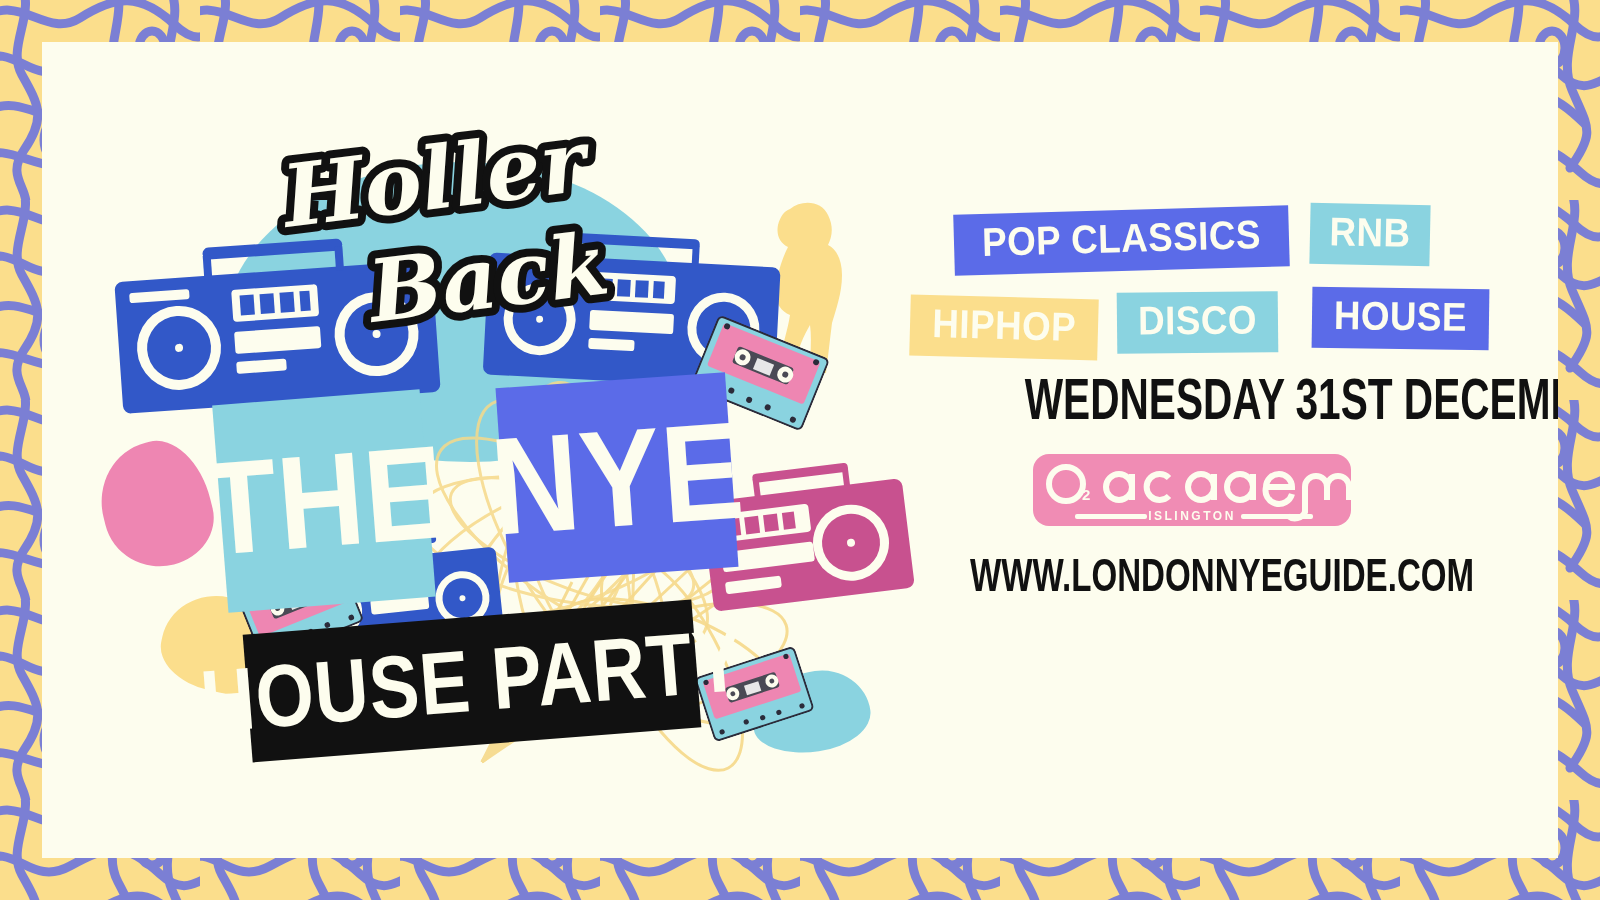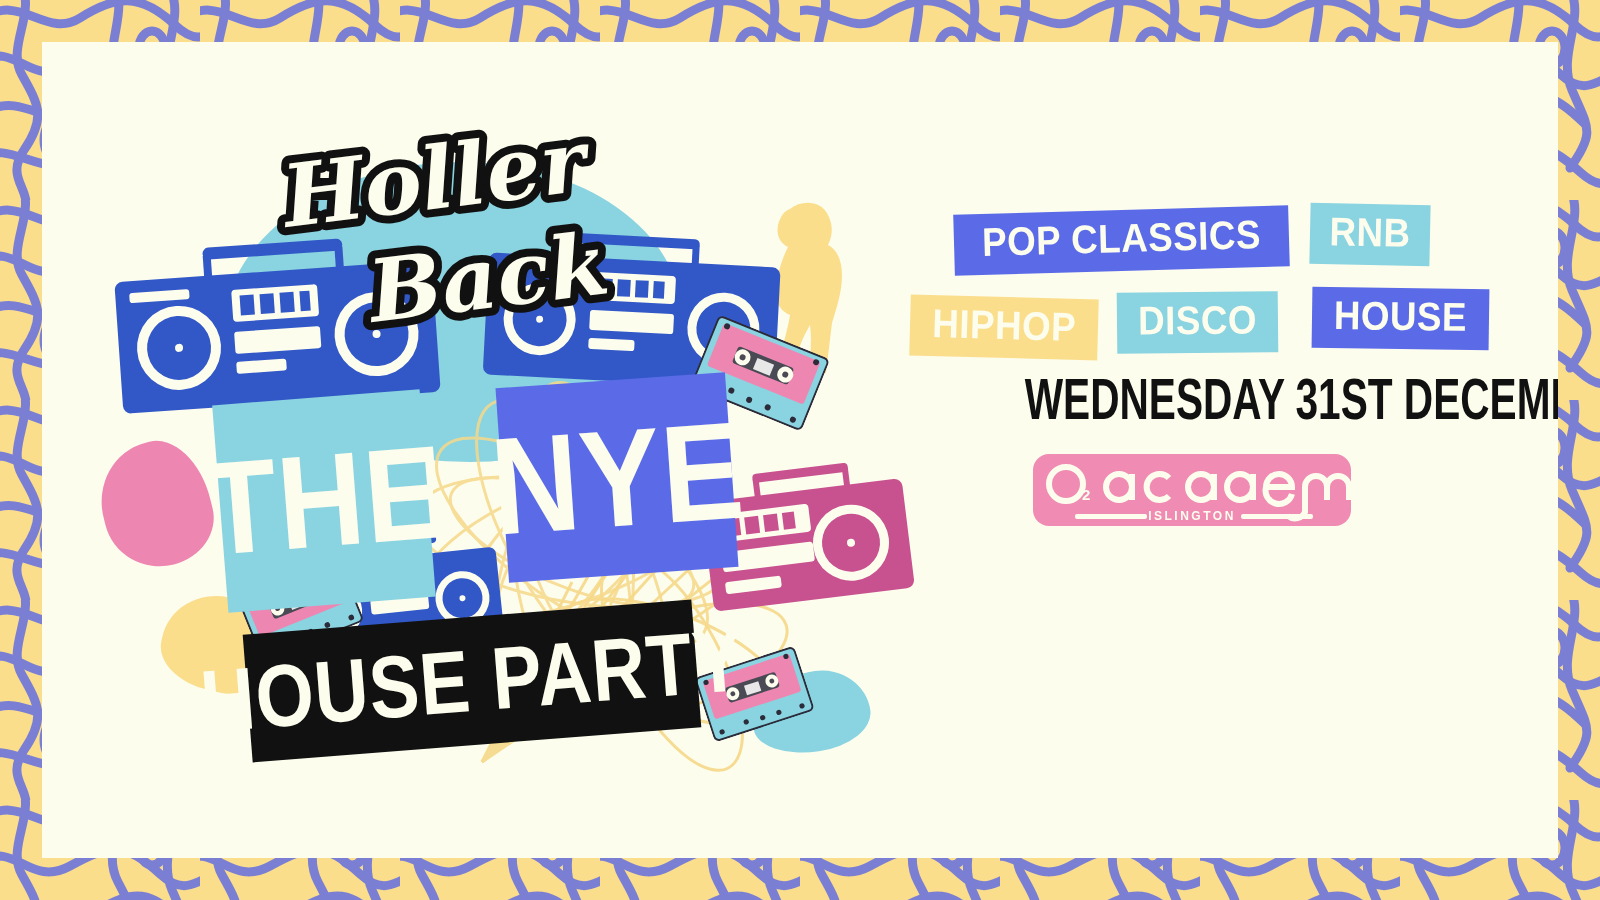--- a/index.html
+++ b/index.html
@@ -481,16 +481,19 @@
             <text x="49" y="46" font-size="15" fill="#FDFDEE" font-family="'Liberation Sans', sans-serif" font-weight="bold">2</text>
             <g fill="#FDFDEE">
               <rect x="42" y="60" width="72" height="5" rx="2"></rect>
               <rect x="208" y="60" width="72" height="5" rx="2"></rect>
             </g>
             <text x="159" y="66" font-size="12" fill="#FDFDEE" text-anchor="middle" letter-spacing="2.5" font-weight="bold" font-family="'Liberation Sans', sans-serif">ISLINGTON</text>
           </svg>
         </div>
       </div>
 
+      <div id="url-line">
+        <span>WWW.LONDONNYEGUIDE.COM</span>
+      </div>
 
     </div>
   </div>
 </div>
 
 </body></html>

